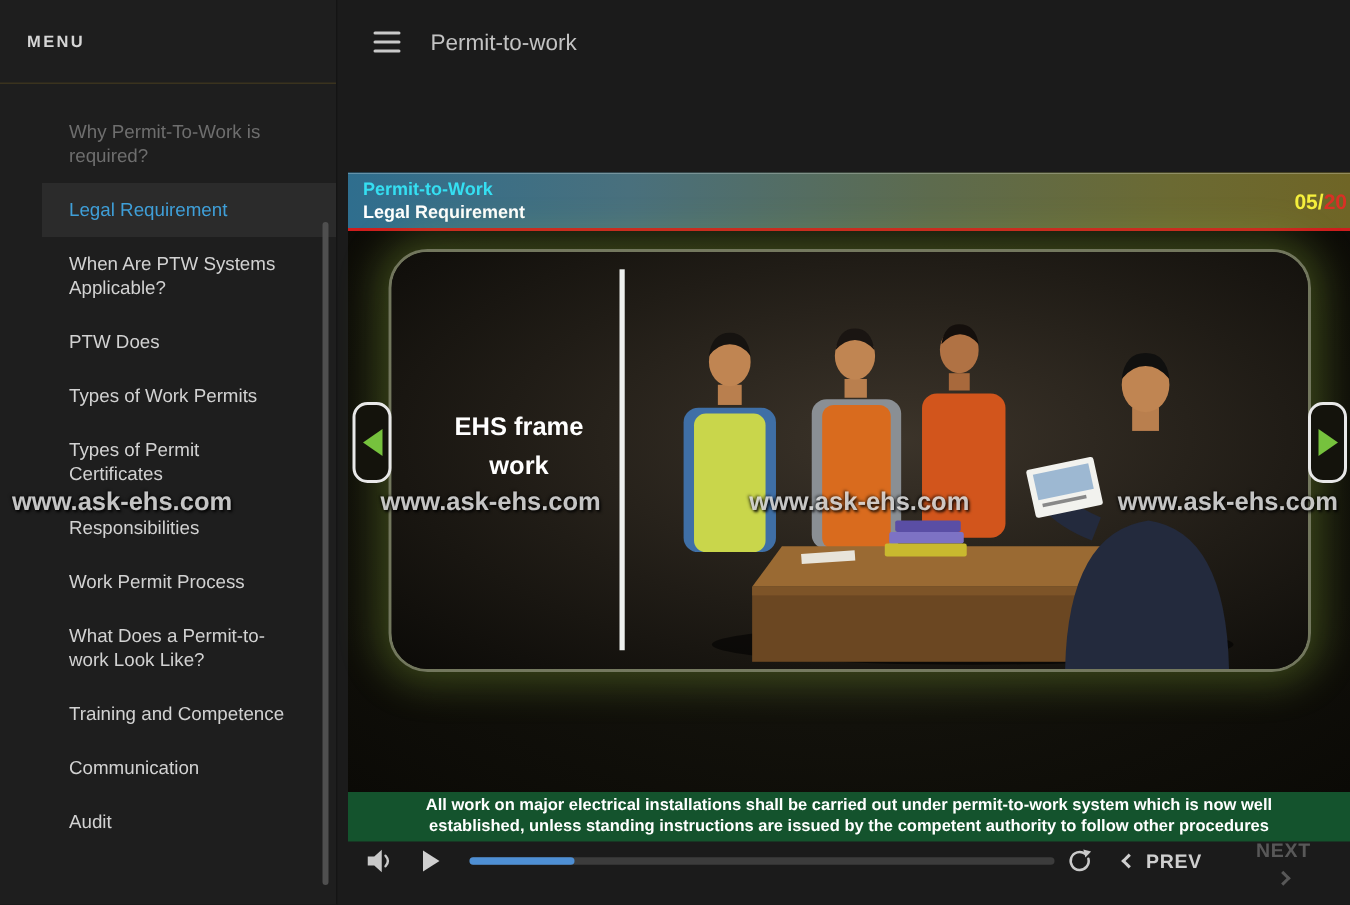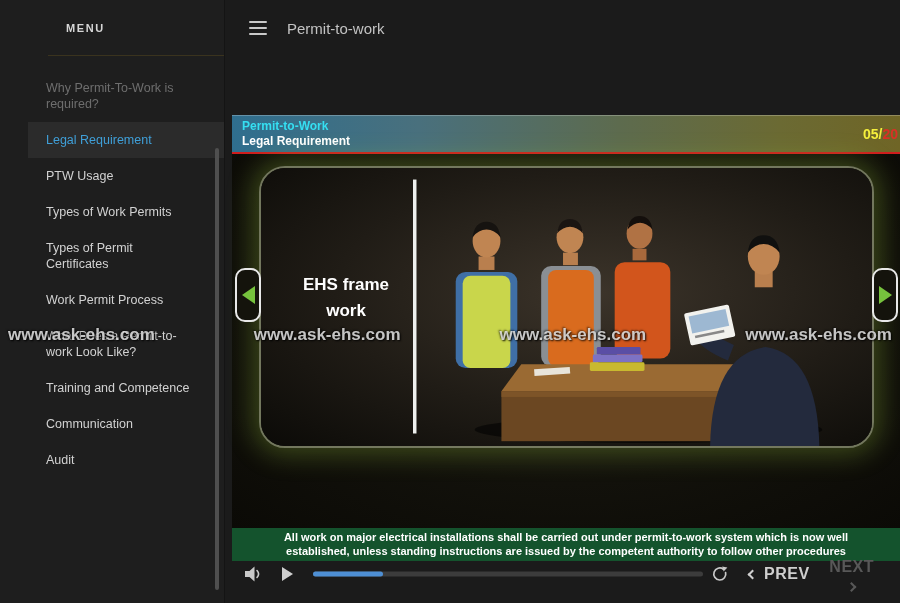--- a/index.html
+++ b/index.html
@@ -4,21 +4,21 @@
 <style>
   * { box-sizing: border-box; margin: 0; padding: 0; }
   html, body { width: 900px; height: 603px; background: #1b1b1b; overflow: hidden;
     font-family: "Liberation Sans", sans-serif; }
   .app { position: absolute; left: 0; top: 0; width: 900px; height: 603px; background: #1b1b1b; overflow: hidden; }
 
   
   .sidebar { position: absolute; left: 0; top: 0; width: 225px; height: 100%;
     background: #1e1e1e; border-right: 1px solid #141414; }
   .sidebar-header { height: 56px; display: flex; align-items: center; padding: 0 18px;
-    border-bottom: 1px solid #3a331e; margin-left: 48px; }
+    border-bottom: 1px solid #3a331e; }
   .menu-title { font-size: 11px; letter-spacing: 1.6px; color: #d6d6d6; font-weight: bold; }
   .menu { position: absolute; top: 70px; left: 0; right: 0; padding-left: 28px; }
   .menu-item { padding: 10px 26px 10px 18px; font-size: 12.5px; line-height: 16px;
     color: #d2d2d2; cursor: pointer; }
   .menu-item.dimmed { color: #6e6e6e; }
   .menu-item.active { background: #2b2b2b; color: #3f9fd8; }
   .scrollbar-thumb { position: absolute; right: 5px; top: 148px; width: 4px; height: 442px;
     background: #4f4f4f; border-radius: 2px; cursor: pointer; }
 
   
@@ -72,21 +72,21 @@
     border: none; color: #c9c9c9; cursor: pointer; padding: 0; display: flex;
     align-items: center; }
   .vol { left: 19px; }
   .play { left: 56px; }
   .play-tri { width: 0; height: 0; border-top: 7px solid transparent;
     border-bottom: 7px solid transparent; border-left: 11px solid #cfcfcf; }
   .seek { position: absolute; top: 50%; transform: translateY(-50%); left: 87px;
     width: 390px; height: 5px; background: #3c3c3c; border-radius: 3px; cursor: pointer; }
   .seek-fill { height: 100%; background: #4e8fd4; border-radius: 3px; width: 18%; }
   .replay { left: 486px; }
-  .navbtn { font-size: 16px; font-weight: bold; letter-spacing: .5px; gap: 8px;
+  .navbtn { font-size: 13px; font-weight: bold; letter-spacing: .5px; gap: 8px;
     font-family: "Liberation Sans", sans-serif; }
   .prev { left: 523px; color: #cfcfcf; }
   .next { right: 26px; color: #585858; flex-direction: column; }
   .chev { display: inline-block; width: 7px; height: 7px;
     border-left: 2px solid currentColor; border-bottom: 2px solid currentColor; }
   .chev.l { transform: rotate(45deg); }
   .chev.r { transform: rotate(-135deg); }
 
   
   .watermarks { position: absolute; left: 0; right: 0; top: 325px; display: flex;
@@ -99,23 +99,25 @@
 
 <div class="app">
 
   <aside class="sidebar">
     <div class="sidebar-header">
       <span class="menu-title">MENU</span>
     </div>
     <nav class="menu">
       <div class="menu-item dimmed">Why Permit-To-Work is required?</div>
       <div class="menu-item active">Legal Requirement</div>
-      <div class="menu-item">PTW Usage</div>
+      <div class="menu-item">When Are PTW Systems Applicable?</div>
+      <div class="menu-item">PTW Does</div>
       <div class="menu-item">Types of Work Permits</div>
       <div class="menu-item">Types of Permit Certificates</div>
+      <div class="menu-item">Responsibilities</div>
       <div class="menu-item">Work Permit Process</div>
       <div class="menu-item">What Does a Permit-to-work Look Like?</div>
       <div class="menu-item">Training and Competence</div>
       <div class="menu-item">Communication</div>
       <div class="menu-item">Audit</div>
     </nav>
     <div class="scrollbar-thumb"></div>
   </aside>
 
   <main class="main">

